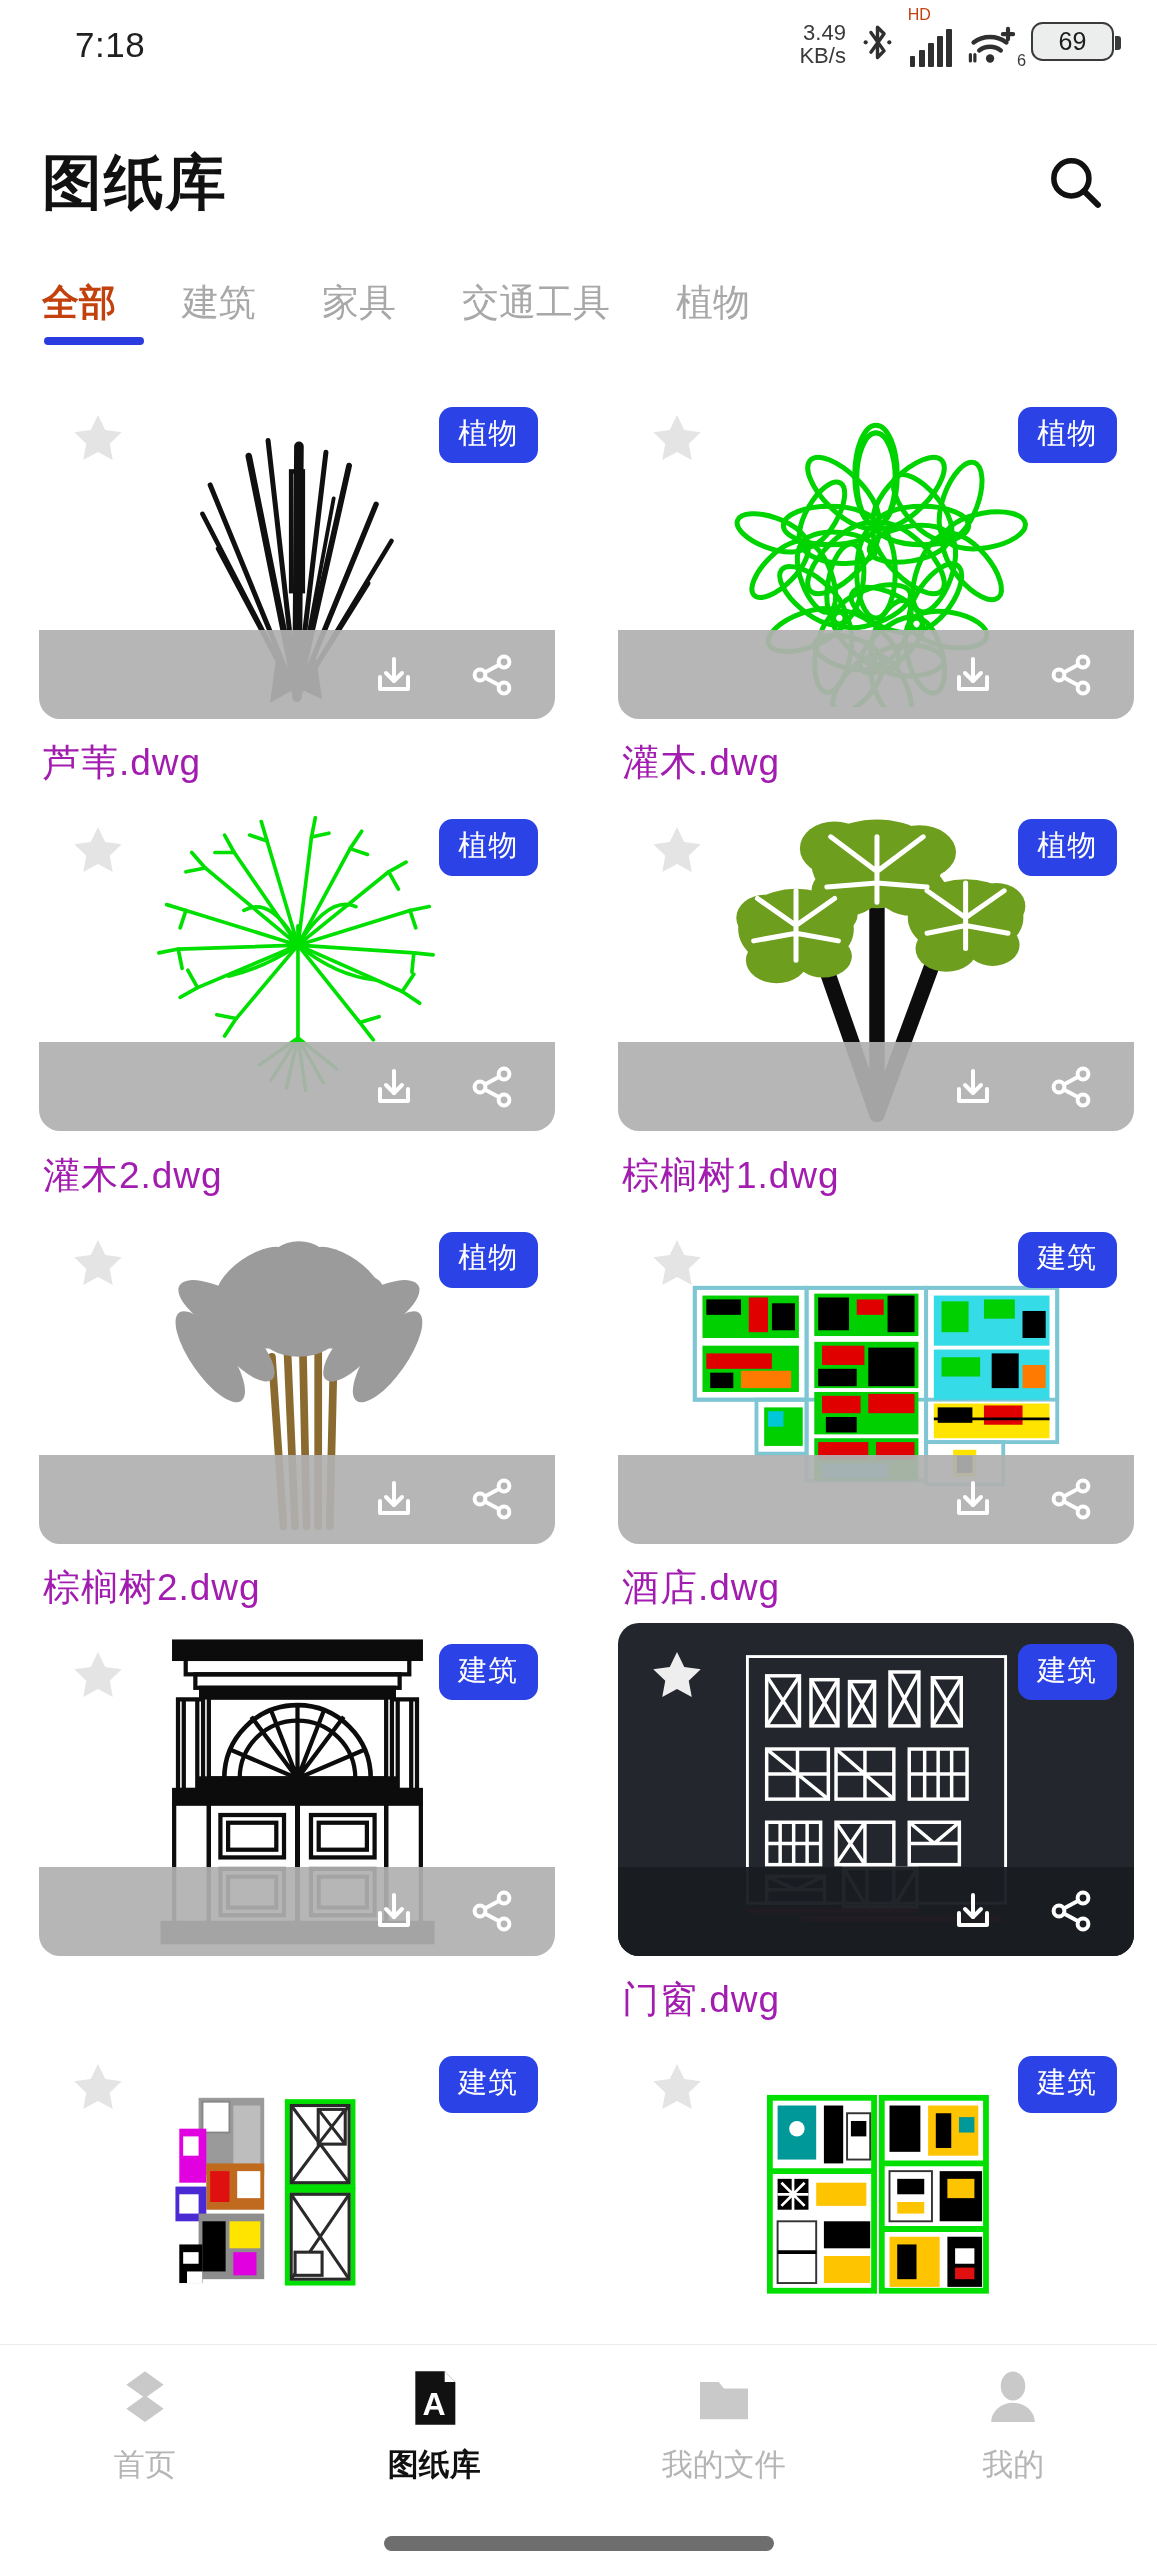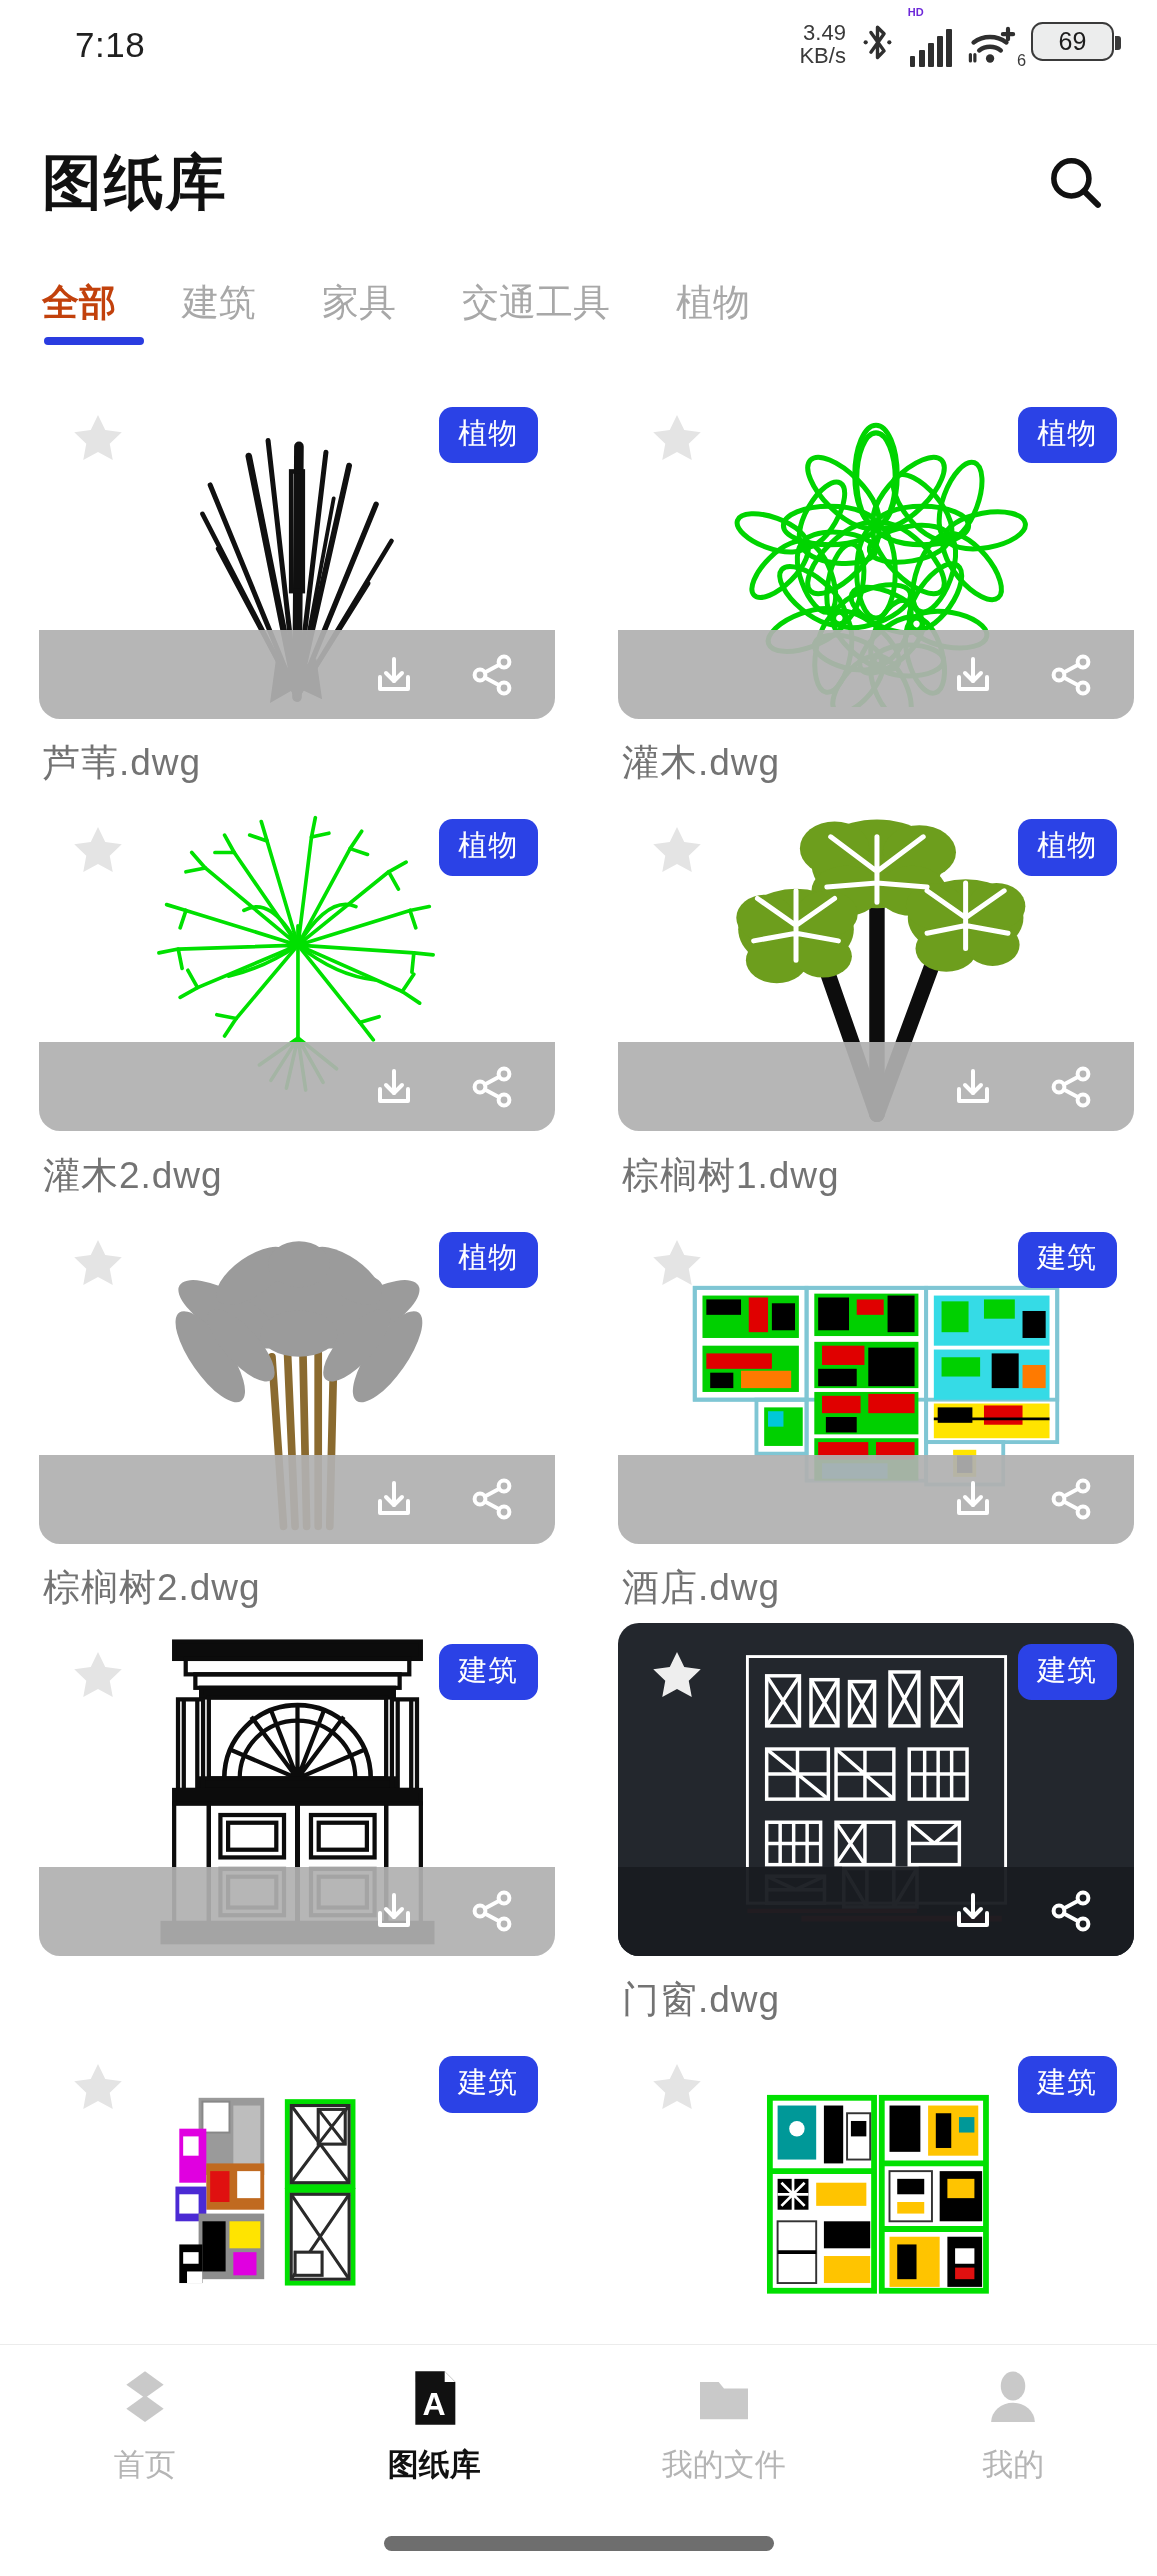--- a/index.html
+++ b/index.html
@@ -16,21 +16,21 @@
     position:absolute; top:0; left:0; width:1158px; height:89px;
     display:flex; align-items:center; justify-content:space-between;
     padding:0 44px 0 48px;
   }
   .clock{ font-size:35px; color:#202020; letter-spacing:0.5px;margin-left:27px; }
   .status-right{ display:flex; gap:15.4px; }
   .netspeed{ display:flex; flex-direction:column; align-items:flex-end; line-height:1.02;
              font-size:22px; color:#3a3a3a; }
   .ico{ display:block; }
   .hdwrap{ position:relative; display:flex; align-items:flex-end; }
-  .hdlabel{ position:absolute; top:-16.4px; left:-1.9px; font-size:11px; font-weight:bold; color:#6d28d9; }
+  .hdlabel{ position:absolute; top:-16.4px; left:-1.9px; font-size:16px; font-weight:normal; color:#c2410c; }
   .bars{ display:flex; align-items:flex-end; gap:3.4px; }
   .bars i{ display:block; width:5.8px; background:#2f2f2f; border-radius:1px; }
   .wifiwrap{ position:relative; display:flex; align-items:flex-end; }
   .wifi6{ position:absolute; right:-10.6px; bottom:-2.9px; font-size:16.4px; color:#3a3a3a; }
   .battery{
     width:83px; height:39px; border:2.9px solid #3a3a3a; border-radius:11.6px;
     display:flex; align-items:center; justify-content:center;
     font-size:25px; color:#1d1d1d; background:#eceded; position:relative;
   }
   .battery:after{ content:""; position:absolute; right:-8.7px; top:11.6px; width:5.8px; height:14.5px;
@@ -78,21 +78,21 @@
   .thumb{ position:absolute; inset:0; display:flex; align-items:center; justify-content:center; }
   .actionbar{
     position:absolute; left:0; right:0; bottom:0; height:89px;
     background:rgba(176,176,176,.93);
     display:flex; align-items:center; justify-content:flex-end;
     gap:46px; padding-right:37px; z-index:4;
   }
   .card.dark .actionbar{ background:rgba(25,28,33,.96); }
   .act{ width:52px; height:52px; display:flex; align-items:center; justify-content:center; }
   .fname{
-    margin:19.3px 0 0 3.9px; font-size:37px; color:#737373; letter-spacing:1px;
+    margin:19.3px 0 0 3.9px; font-size:37px; color:#a21caf; letter-spacing:1px;
     white-space:nowrap; height:60px;
   }
 
   
   .botnav{
     position:absolute; left:0; bottom:0; width:1158px; height:232px;
     background:#fff; border-top:1.9px solid #ececec;
     display:flex; align-items:flex-start; padding-top:21px;
   }
   .navitem{ flex:1; display:flex; flex-direction:column; align-items:center; gap:13.5px; }

